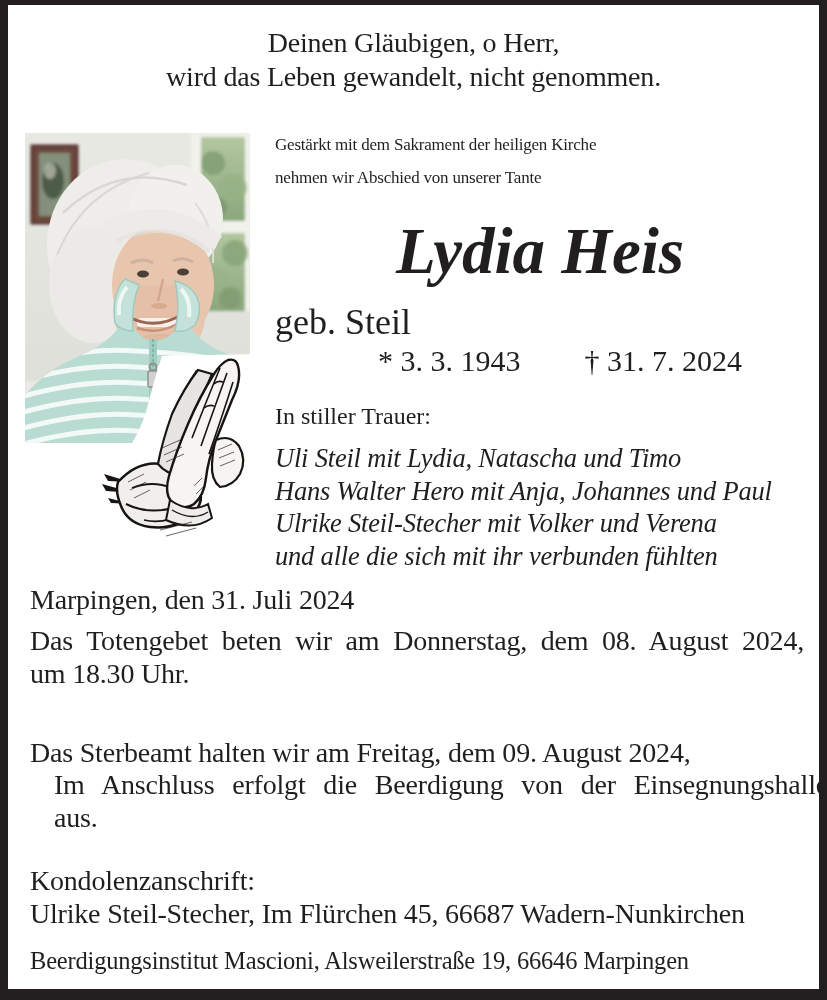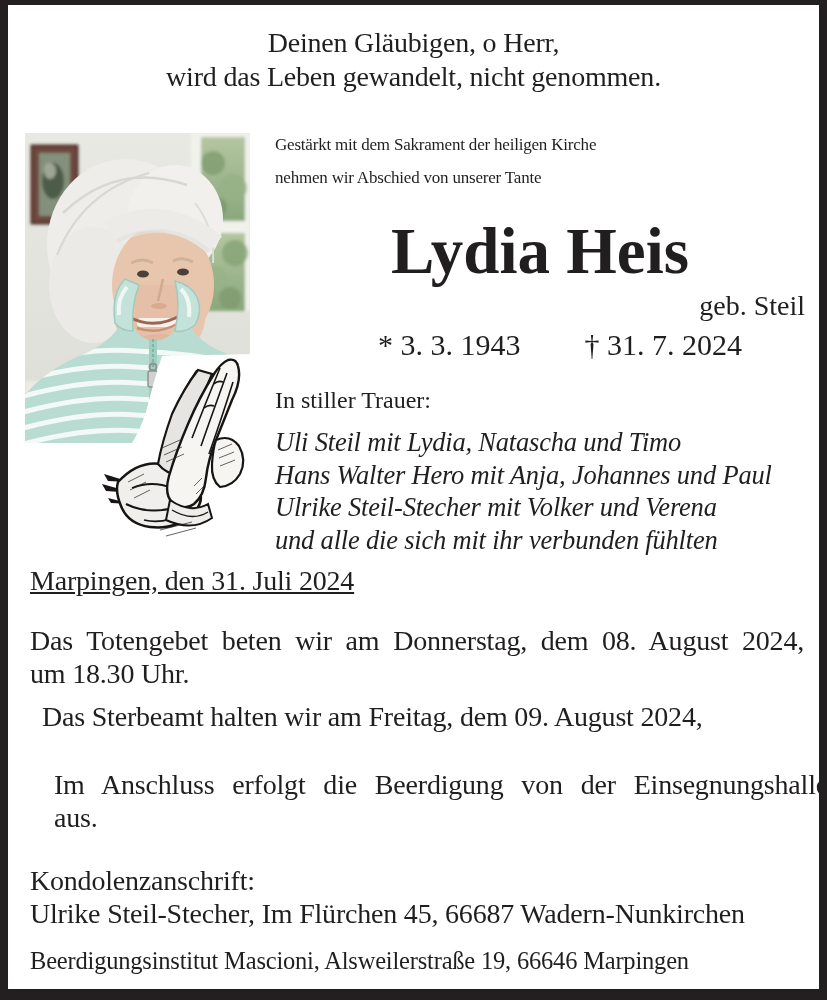--- a/index.html
+++ b/index.html
@@ -6,28 +6,28 @@
   .page{position:relative;width:827px;height:1000px;background:#ffffff;overflow:hidden;
         font-family:"Liberation Serif","DejaVu Serif",serif;color:#211e1f;}
   .frame{position:absolute;inset:0;border-style:solid;border-color:#231f20;
          border-width:5px 8px 11px 8px;pointer-events:none;z-index:50;}
   .abs{position:absolute;}
   .header{left:0;top:26px;width:827px;text-align:center;font-size:28px;line-height:34px;letter-spacing:-0.2px;}
   .photo{left:25px;top:133px;width:225px;height:310px;overflow:hidden;}
   .hands{left:100px;top:354px;width:156px;height:194px;z-index:5;}
   .rightcol{left:275px;top:128px;width:530px;}
   .intro{font-size:17px;line-height:33px;letter-spacing:-0.2px;}
-  .name{margin-top:22px;text-align:center;font-size:65px;line-height:70px;font-weight:bold;letter-spacing:0px;}
-  .maiden{text-align:right;font-size:28px;line-height:32px;margin-top:4px;}
+  .name{margin-top:22px;text-align:center;font-size:65px;line-height:70px;font-weight:bold;letter-spacing:0px;font-style:italic;}
+  .maiden{text-align:left;font-size:36px;line-height:32px;margin-top:20px;}
   .dates{display:flex;justify-content:center;gap:64px;font-size:30px;line-height:34px;margin-top:6px;transform:translateX(20px);}
   .trauer-head{margin-top:22px;font-size:24px;line-height:33px;}
   .mourners{margin-top:9px;font-style:italic;font-size:26.5px;line-height:32.5px;letter-spacing:-0.2px;}
   .lower{left:30px;width:774px;font-size:28px;line-height:33px;letter-spacing:-0.2px;}
-  .pd{top:564px;text-decoration:underline;}
-  .p1{top:624px;} .p2{top:700px;margin-left:12px;} .p3{top:768px;margin-left:24px;}
+  .pd{top:583px;}
+  .p1{top:624px;} .p2{top:736px;} .p3{top:768px;margin-left:24px;}
   .just{text-align:justify;text-align-last:justify;}
   .cond{top:864px;}
   .funeral{top:944px;font-size:25px;transform:scaleX(0.98);transform-origin:left;}
   .line{white-space:nowrap;}
   .just.line{white-space:normal;}
 </style>
 </head>
 <body>
 
 <div class="page">

